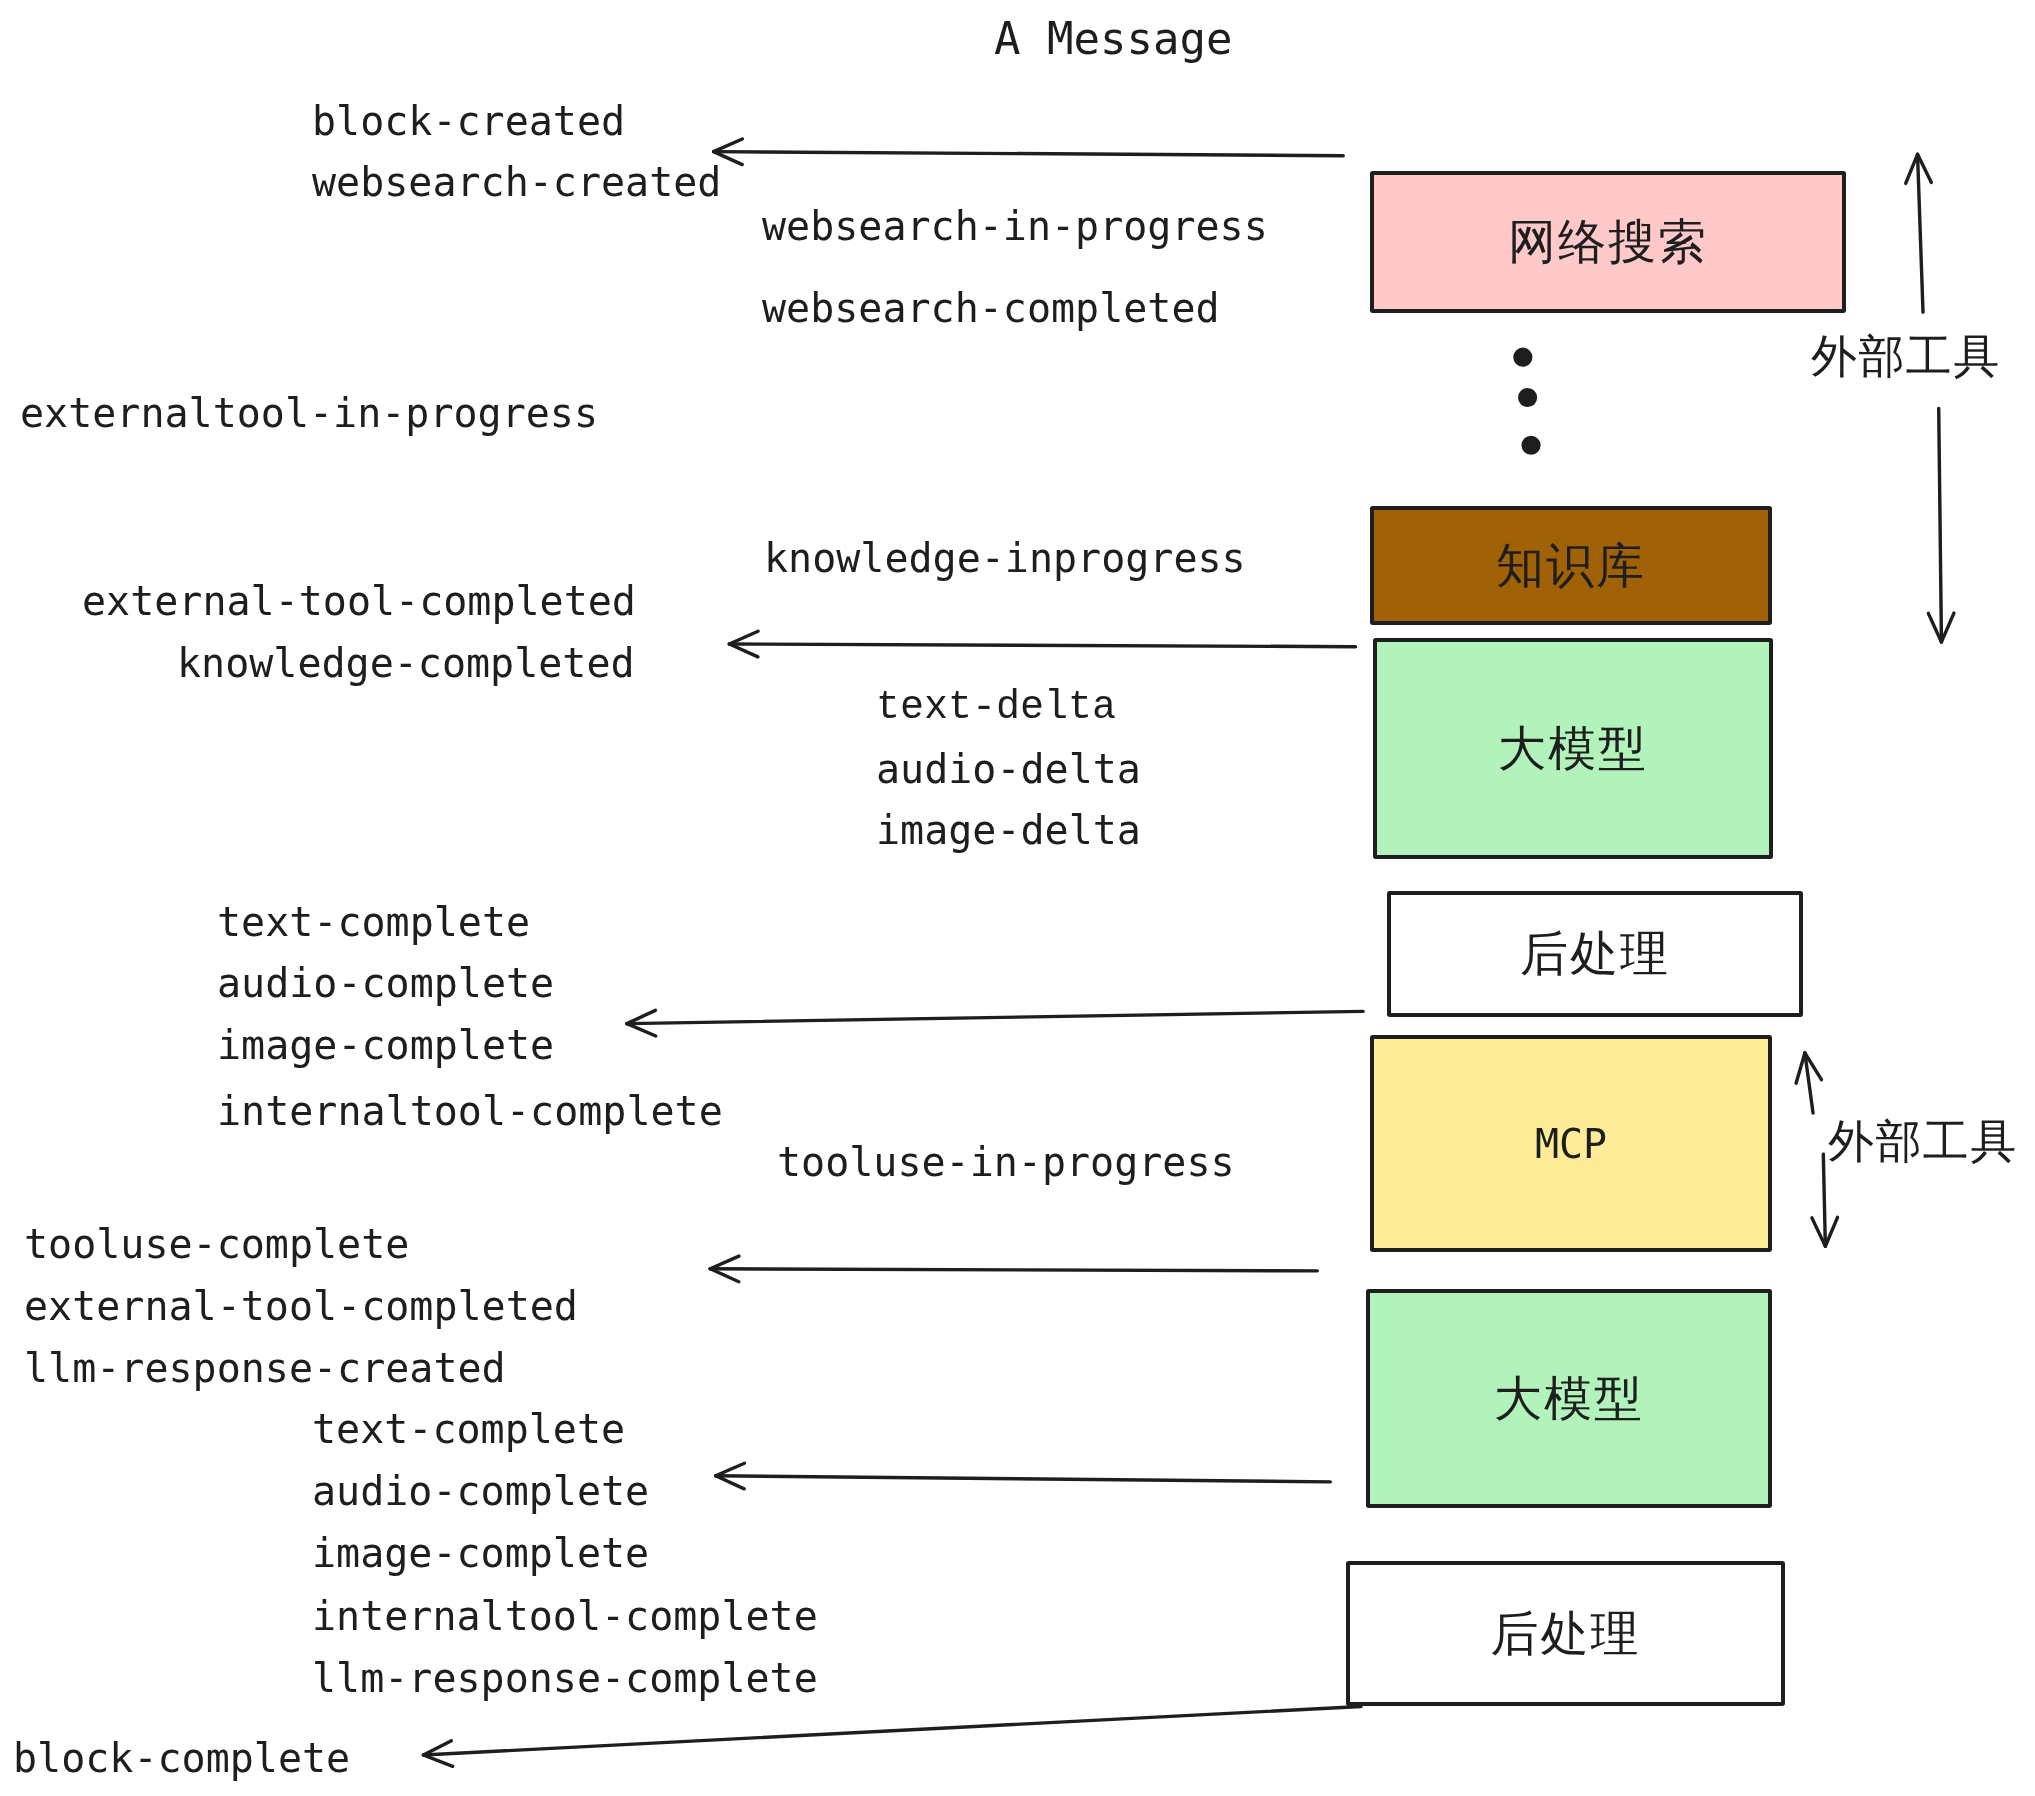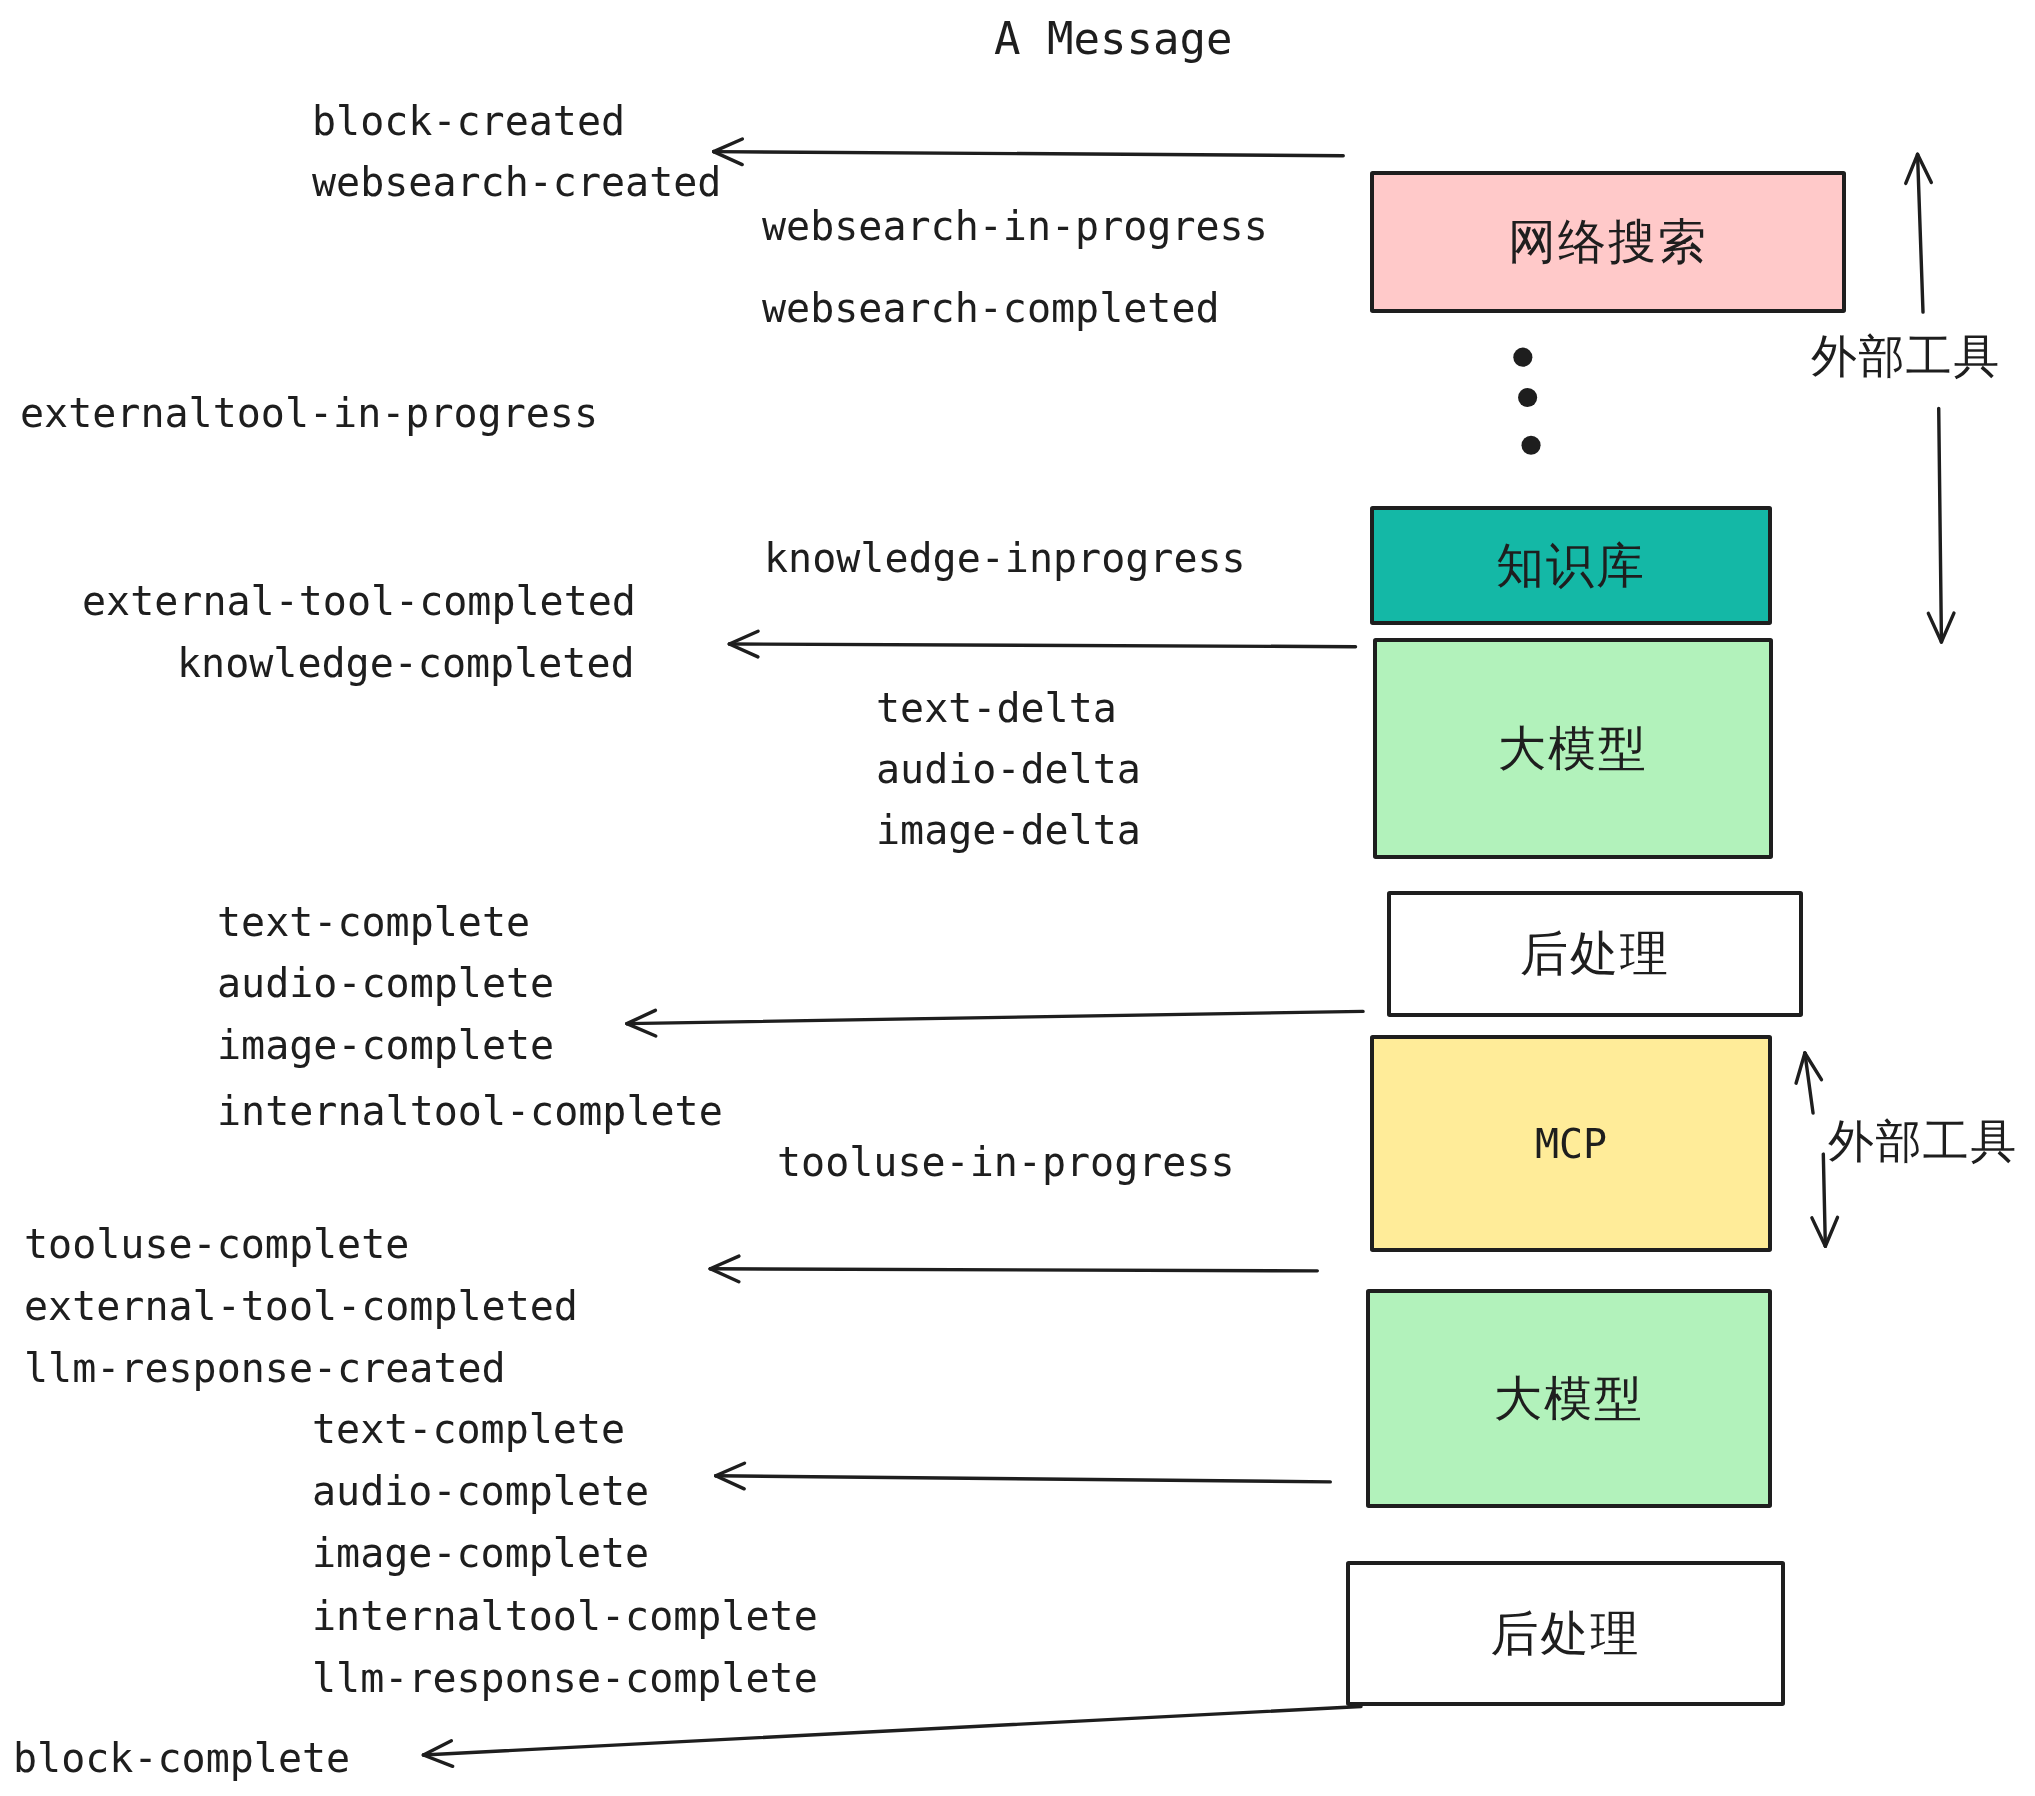--- a/index.html
+++ b/index.html
@@ -68,21 +68,21 @@
   <div class="title" style="left:978px; top:15px; position:absolute;margin-left:16px;">A Message</div>
   <div>
       <div class="event-label" style="left: 312px; top: 98px;">block-created</div>
       <div class="event-label" style="left: 312px; top: 159px;">websearch-created</div>
       <div class="event-label" style="left: 762px; top: 203px;">websearch-in-progress</div>
       <div class="event-label" style="left: 762px; top: 285px;">websearch-completed</div>
       <div class="event-label" style="left: 20px; top: 390px;">externaltool-in-progress</div>
       <div class="event-label" style="left: 764px; top: 535px;">knowledge-inprogress</div>
       <div class="event-label" style="left: 82px; top: 578px;">external-tool-completed</div>
       <div class="event-label" style="left: 177px; top: 640px;">knowledge-completed</div>
-      <div class="event-label" style="left: 876px; top: 685px;">text-delta</div>
+      <div class="event-label" style="left: 876px; top: 685px; font-family: Liberation Mono, monospace;">text-delta</div>
       <div class="event-label" style="left: 876px; top: 746px;">audio-delta</div>
       <div class="event-label" style="left: 876px; top: 807px; text-align: right;">image-delta</div>
       <div class="event-label" style="left: 217px; top: 899px;">text-complete</div>
       <div class="event-label" style="left: 217px; top: 960px;">audio-complete</div>
       <div class="event-label" style="left: 217px; top: 1022px;">image-complete</div>
       <div class="event-label" style="left: 217px; top: 1088px;">internaltool-complete</div>
       <div class="event-label" style="left: 777px; top: 1139px;">tooluse-in-progress</div>
       <div class="event-label" style="left: 24px; top: 1221px;">tooluse-complete</div>
       <div class="event-label" style="left: 24px; top: 1283px;">external-tool-completed</div>
       <div class="event-label" style="left: 24px; top: 1345px;">llm-response-created</div>
@@ -90,21 +90,21 @@
       <div class="event-label" style="left: 312px; top: 1468px;">audio-complete</div>
       <div class="event-label" style="left: 312px; top: 1530px;">image-complete</div>
       <div class="event-label" style="left: 312px; top: 1593px;">internaltool-complete</div>
       <div class="event-label" style="left: 312px; top: 1655px;">llm-response-complete</div>
       <div class="event-label" style="left: 13px; top: 1735px;">block-complete</div>
     </div>
   <div>
       <div class="box" style="left: 1370px; top: 171px; width: 476px; height: 142px; background: rgb(255, 201, 201);">
         <span class="box-label">网络搜索</span>
       </div>
-      <div class="box" style="left: 1370px; top: 506px; width: 402px; height: 119px; background: #14b8a6;">
+      <div class="box" style="left: 1370px; top: 506px; width: 402px; height: 119px; background: #a16207;">
         <span class="box-label">知识库</span>
       </div>
       <div class="box" style="left: 1373px; top: 638px; width: 400px; height: 221px; background: rgb(178, 242, 187);">
         <span class="box-label">大模型</span>
       </div>
       <div class="box" style="left: 1387px; top: 891px; width: 416px; height: 126px; background: rgb(255, 255, 255);">
         <span class="box-label">后处理</span>
       </div>
       <div class="box" style="left: 1370px; top: 1035px; width: 402px; height: 217px; background: rgb(255, 236, 153);">
         <span class="box-label mono">MCP</span>

